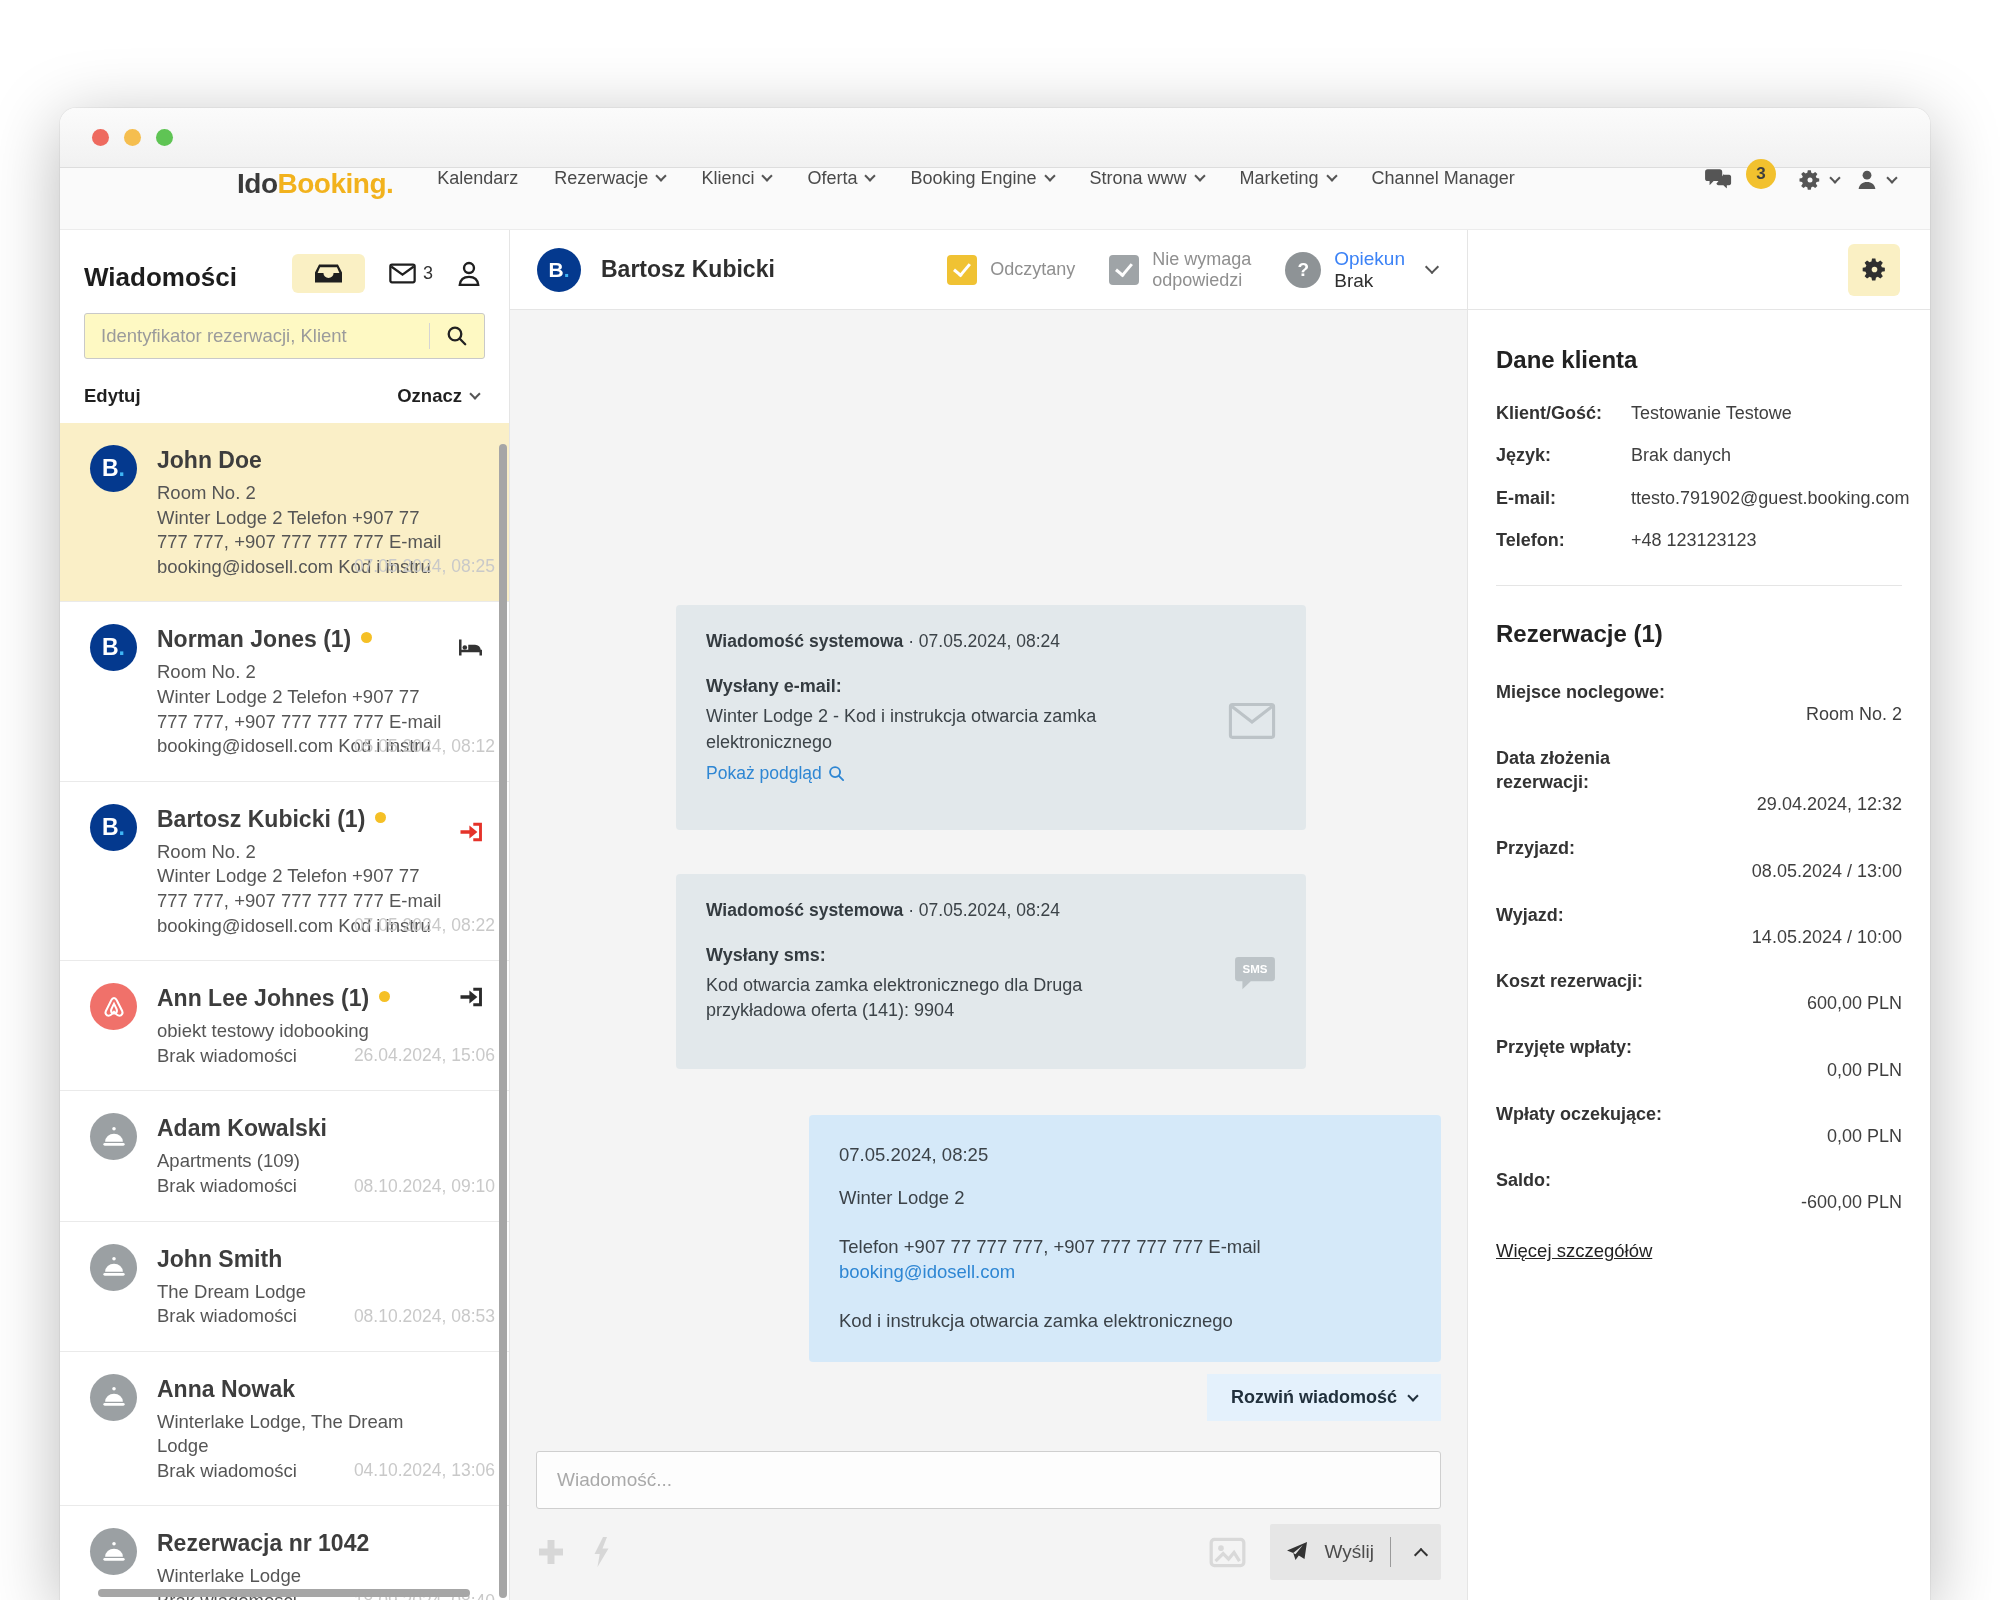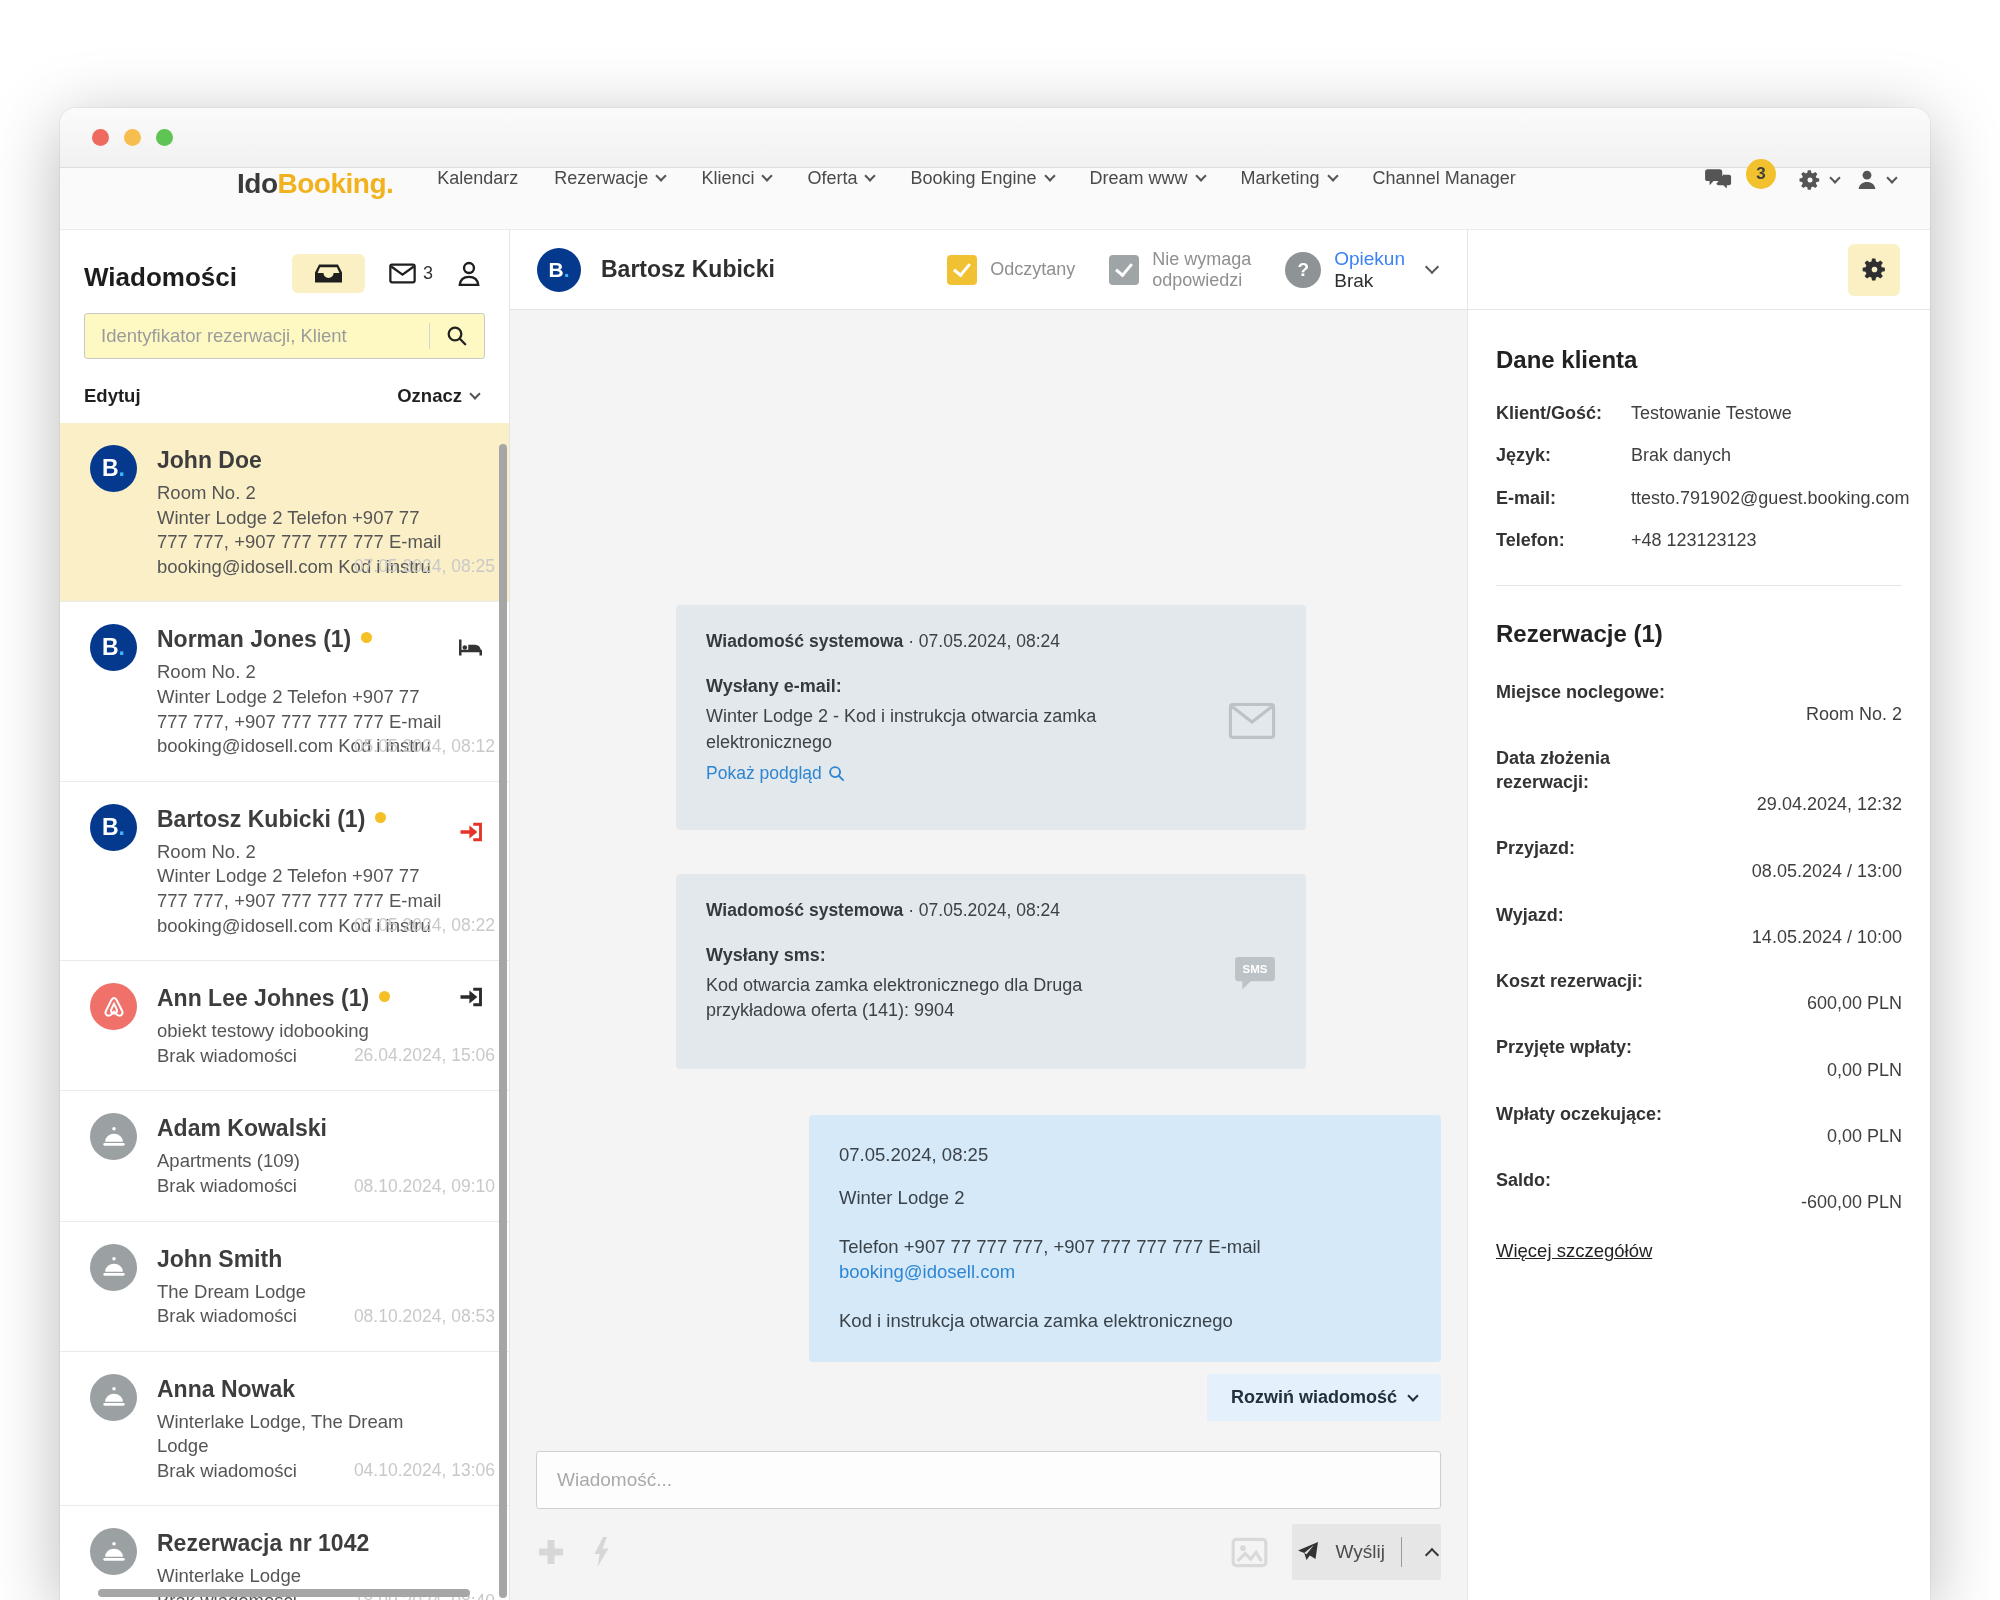--- a/index.html
+++ b/index.html
@@ -100,21 +100,21 @@
   .msg-expand{align-self:flex-end;margin-top:12px;background:#E4F1FC;padding:13px 24px;font-weight:bold;
               font-size:18px;color:#21303c;display:flex;align-items:center;cursor:pointer;}
   .msg-expand .chev{border-color:#21303c;margin-left:12px;margin-top:-4px;}
   .composer{flex:0 0 auto;padding:16px 26px 0;}
   .composer-input{width:100%;height:58px;background:#fdfdfd;border:1px solid #cfcfcf;border-radius:3px;
                   font-size:19px;padding:0 20px;color:#333;outline:none;font-family:"Liberation Sans",sans-serif;}
   .composer-input::placeholder{color:#a9a9a9;}
   .composer-row{display:flex;align-items:center;padding:15px 0 20px;gap:26px;}
   .comp-ic{cursor:pointer;display:flex;align-items:center;}
   .comp-right{margin-left:auto;display:flex;align-items:center;gap:24px;}
-  .send-btn{height:56px;background:#E6E6E6;display:flex;align-items:center;padding:0 4px;gap:16px;
+  .send-btn{height:56px;background:#E6E6E6;display:flex;align-items:center;padding:0 15px;gap:16px;
             border-radius:2px;cursor:pointer;}
   .send-btn .label{font-size:19px;color:#4c4c4c;}
   .send-btn .vdiv{width:1px;height:30px;background:#9a9a9a;}
   .send-btn .chev{border-color:#333;}
   
   .details-header{height:80px;border-bottom:1px solid #e5e5e5;display:flex;align-items:center;
                   justify-content:flex-end;padding-right:30px;}
   .gear-highlight{width:52px;height:52px;background:#FAF0C4;border-radius:6px;display:flex;
                   align-items:center;justify-content:center;cursor:pointer;}
   .details-body{padding:36px 28px 0;}
@@ -159,21 +159,21 @@
           </span>
       <span class="menu-item">
             <span>Oferta</span>
             <span class="chev"></span>
           </span>
       <span class="menu-item">
             <span>Booking Engine</span>
             <span class="chev"></span>
           </span>
       <span class="menu-item">
-            <span>Dream www</span>
+            <span>Strona www</span>
             <span class="chev"></span>
           </span>
       <span class="menu-item">
             <span>Marketing</span>
             <span class="chev"></span>
           </span>
       <span class="menu-item">
             <span>Channel Manager</span>
           </span>
     </nav>

